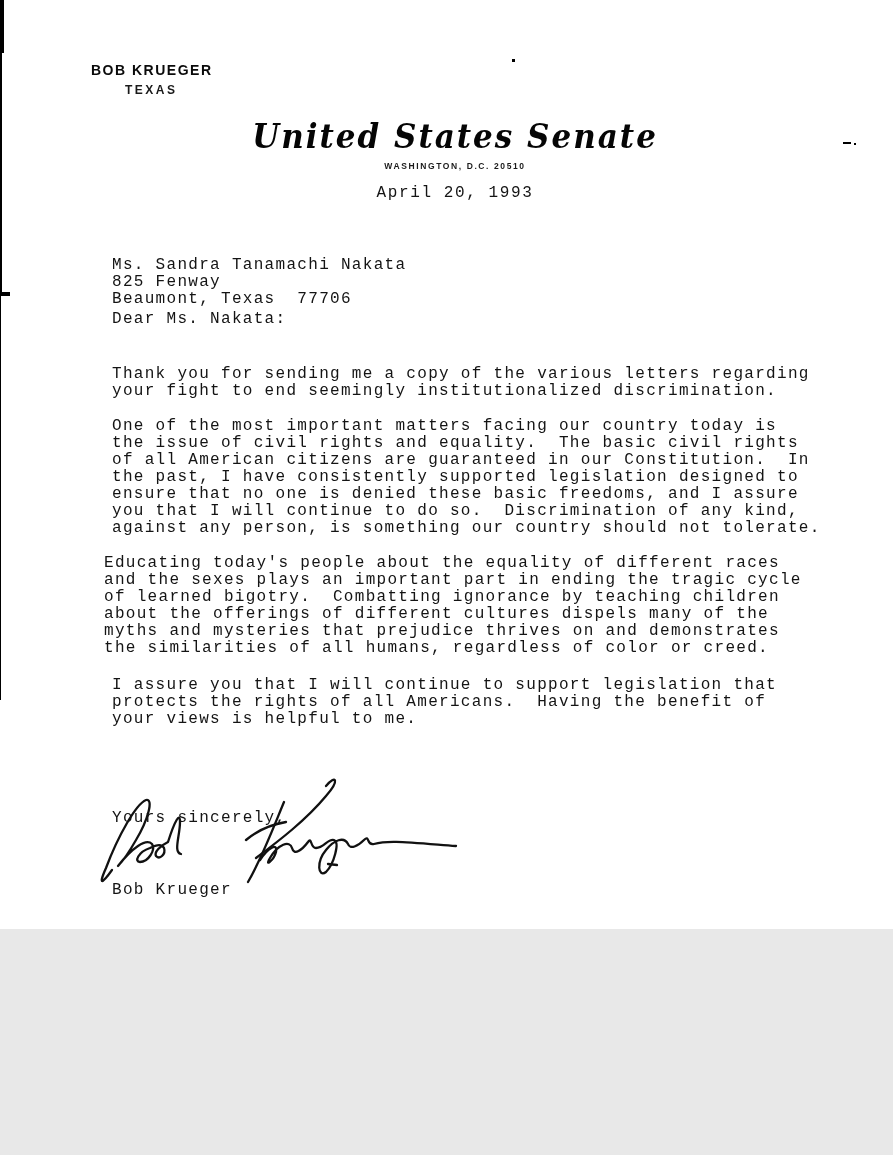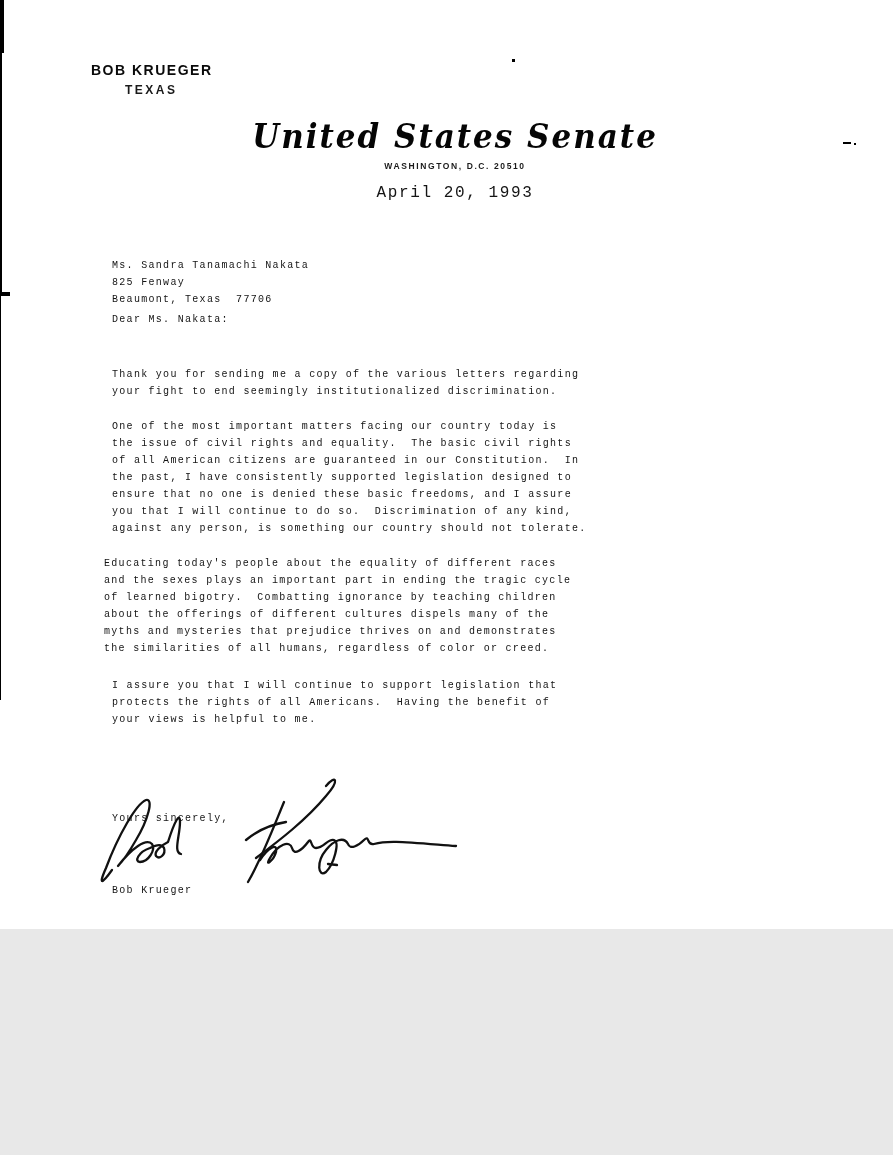--- a/index.html
+++ b/index.html
@@ -8,21 +8,21 @@
     width:893px;height:929px;
     background:#ffffff;
     overflow:hidden;
     font-family:"Liberation Sans",sans-serif;
     color:#111;
   }
   
   .mono{
     position:absolute;
     font-family:"Liberation Mono",monospace;
-    font-size:10px;
+    font-size:16px;
     line-height:17px;
     letter-spacing:1.3px;
     white-space:pre;
     color:#141414;
   }
   .sender{position:absolute;left:91px;top:62px;}
   .sender-name{
     font-size:14px;font-weight:bold;letter-spacing:1.5px;color:#0a0a0a;
   }
   .sender-state{

